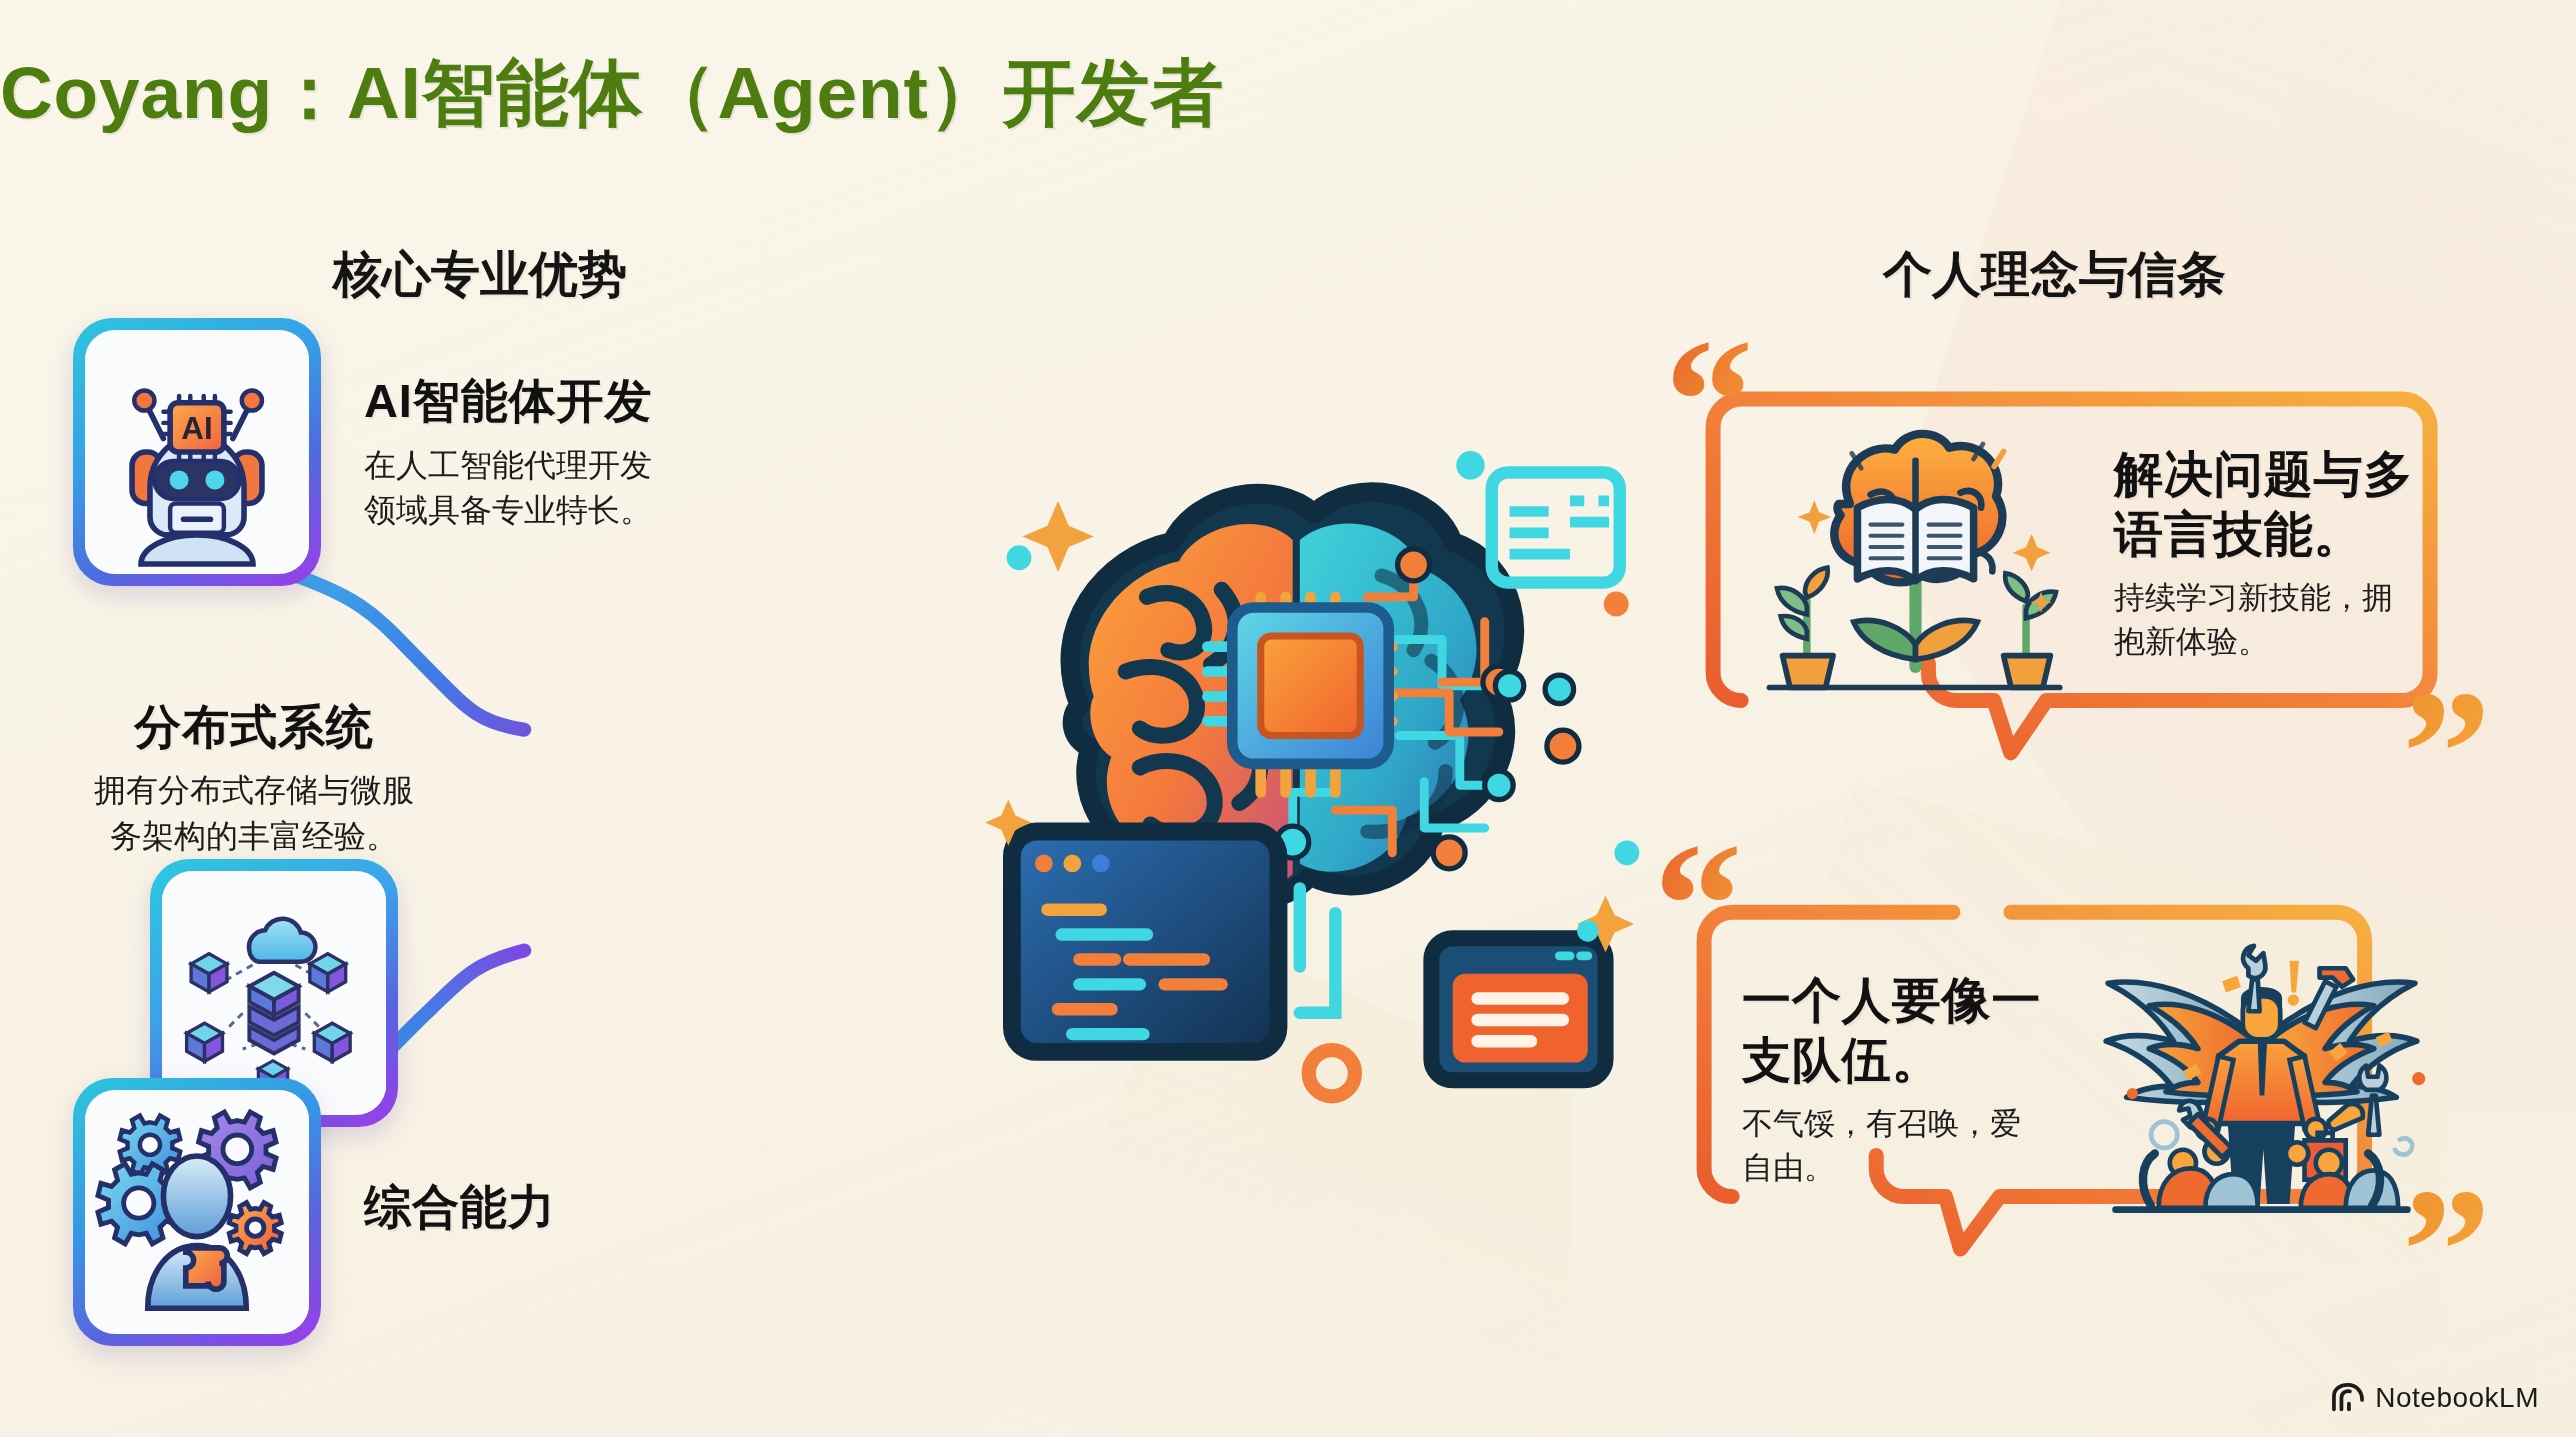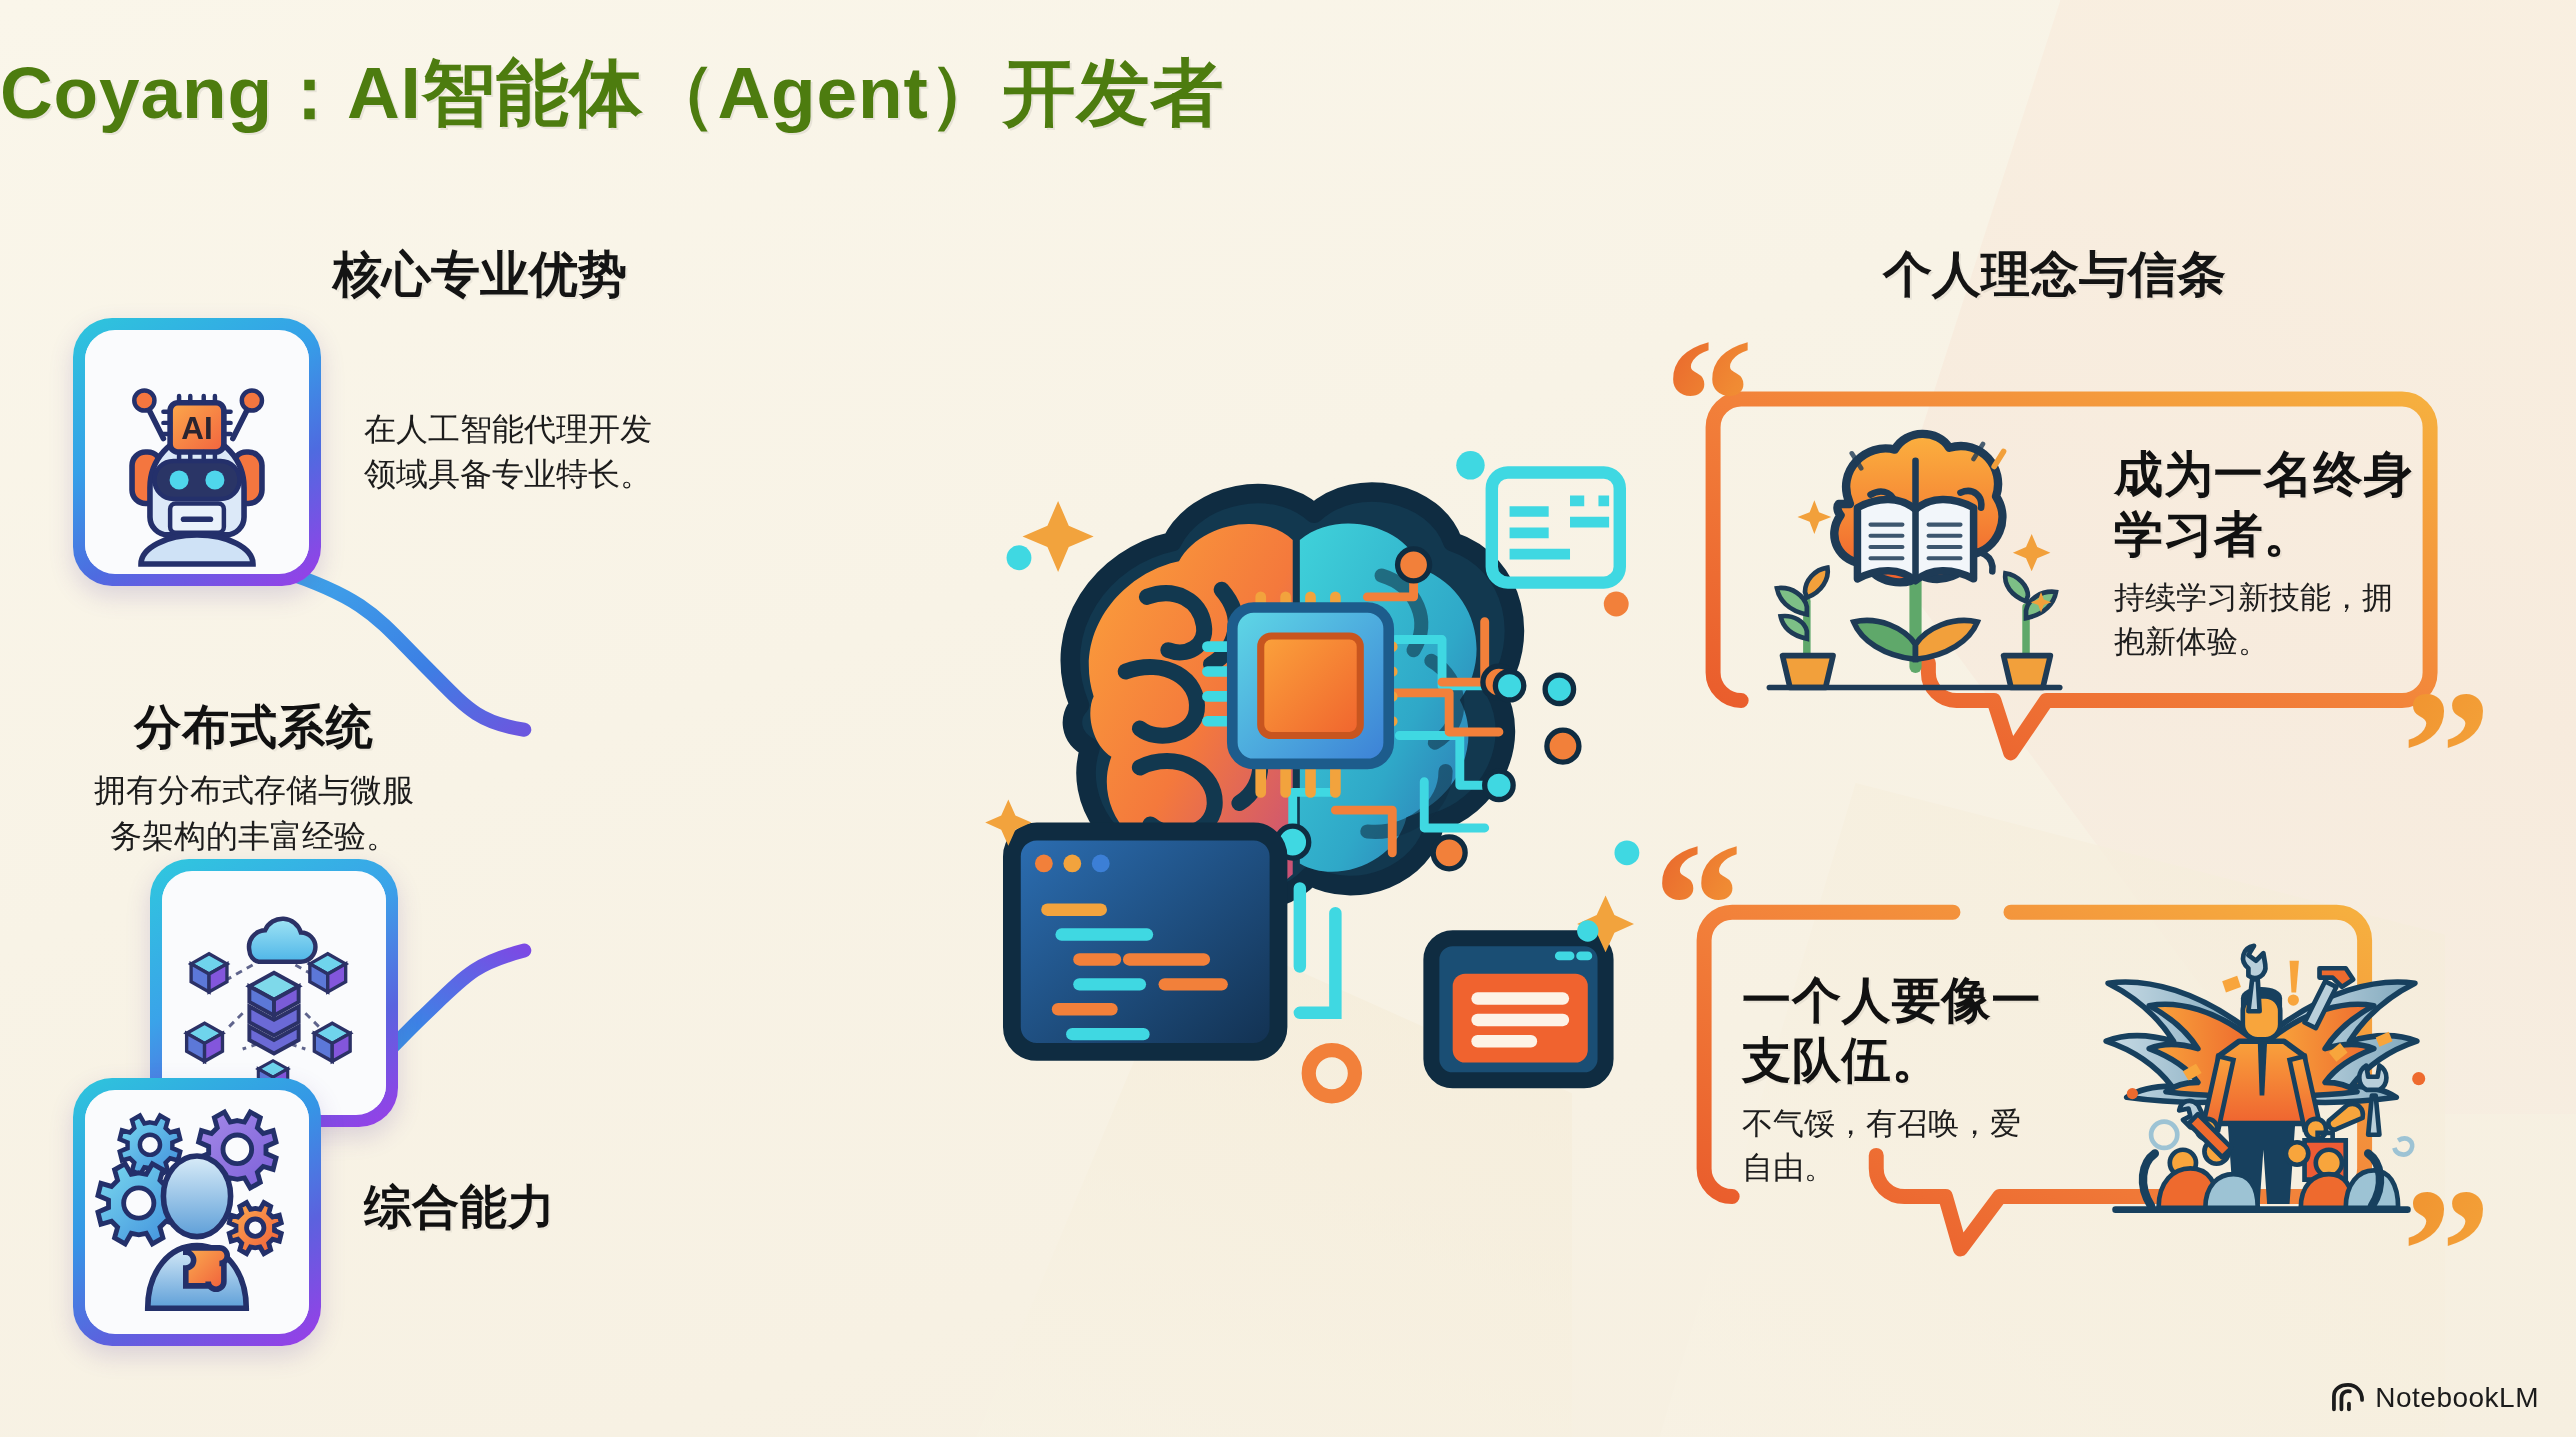--- a/index.html
+++ b/index.html
@@ -186,20 +186,21 @@
             <path d="M70 64 h6 M70 74 h6 M70 84 h6"></path>
             <path d="M124 64 h6 M124 74 h6 M124 84 h6"></path>
           </g>
 
           <path d="M92 174 h16 v10 h-16 z" fill="#BBD4F0" stroke="#24306B" stroke-width="5"></path>
           <path d="M50 200 a50 26 0 0 1 100 0 z" fill="#CFE2F6" stroke="#24306B" stroke-width="5"></path>
         </svg>
       </div>
     </div>
     <div class="skill-txt">
+      <h3>AI智能体开发</h3>
       <p>在人工智能代理开发领域具备专业特长。</p>
     </div>
   </div>
 
   <div class="skill" id="skill-2">
     <div class="skill-txt">
       <h3>分布式系统</h3>
       <p>拥有分布式存储与微服务架构的丰富经验。</p>
     </div>
     <div class="skill-icon g2">
@@ -538,21 +539,21 @@
         <g stroke="#1E3B56" stroke-width="5" stroke-linecap="round" opacity=".8">
           <path d="M124 58 l-10 -16"></path>
             <path d="M244 48 l10 -16"></path>
         </g>
         <g stroke="#F2A03B" stroke-width="6" stroke-linecap="round">
           <path d="M266 56 l10 -16"></path>
         </g>
       </svg>
     </div>
     <div class="q-text">
-      <h3>成为一名终身学习者。</h3>
+      <h3>解决问题与多语言技能。</h3>
       <p>持续学习新技能，拥抱新体验。</p>
     </div>
   </div>
 </div>
 
 <div class="quote-card" id="quote-2">
   <svg class="qframe" width="814" height="421" viewBox="0 0 870 450">
     <defs>
       <linearGradient id="qf2" x1="0" y1="1" x2="1" y2="0">
         <stop offset="0%" stop-color="#E8572A"></stop>

